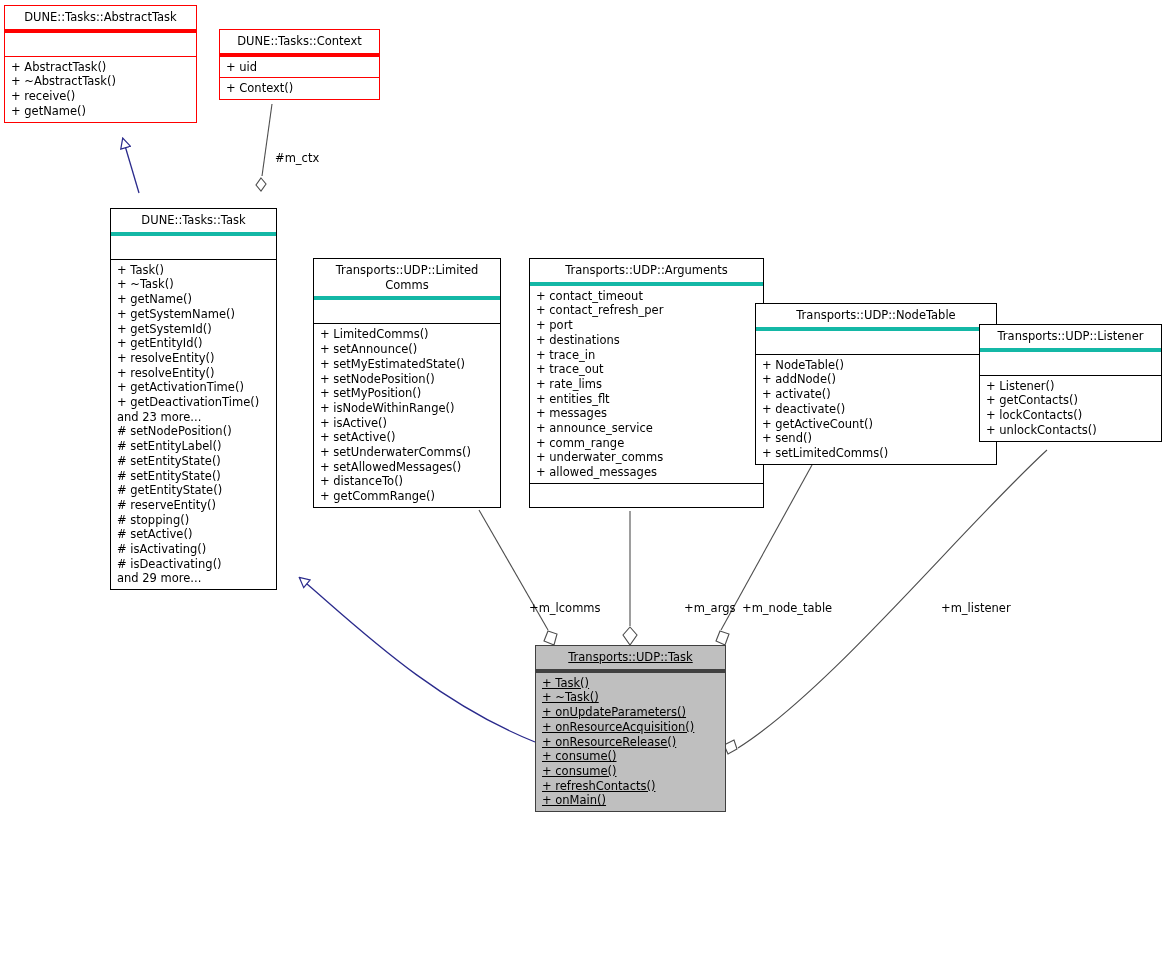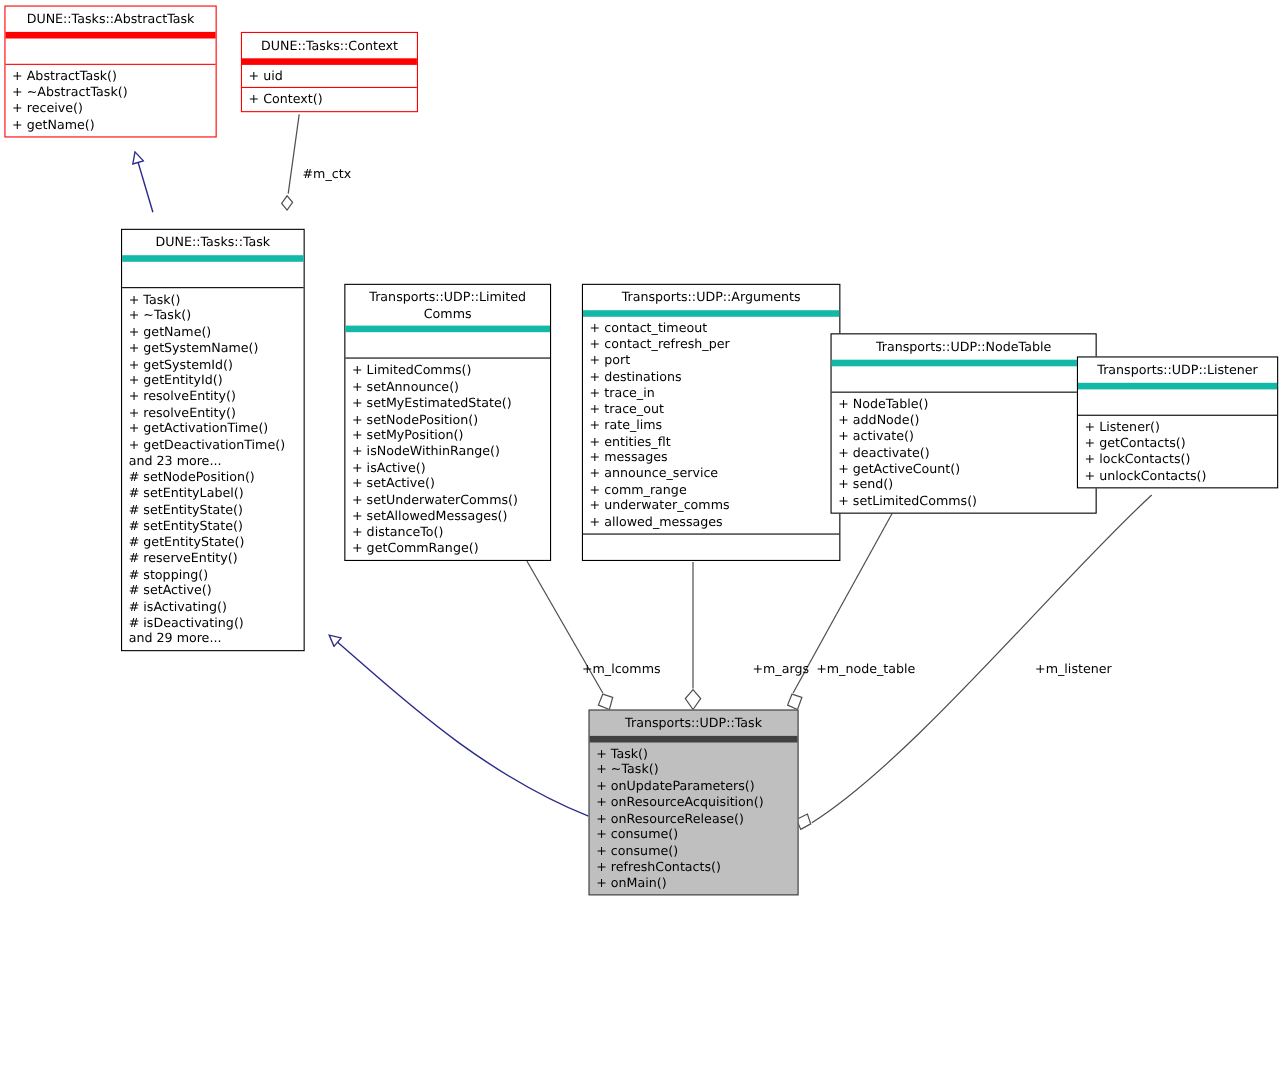--- a/index.html
+++ b/index.html
@@ -38,21 +38,21 @@
   .uml-box.red {
     border-color: #ff0000;
   }
   .uml-box.filled {
     background: #bfbfbf;
     border-color: #404040;
   }
   .uml-title {
     text-align: center;
     padding: 4px 5px 4px 5px;
-    border-bottom: 6px solid #14b8a6;
+    border-bottom: 4px solid #14b8a6;
     white-space: pre-line;
   }
   .red > .uml-title {
     border-bottom-color: #ff0000;
   }
   .filled > .uml-title {
     border-bottom-color: #404040;
   }
   .uml-attrs, .uml-ops {
     padding: 3px 5px 3px 6px;
@@ -222,21 +222,21 @@
     <div class="uml-title">Transports::UDP::Listener</div>
     <div class="uml-attrs empty"></div>
     <div class="uml-ops">
         <div class="uml-row">+ Listener()</div>
         <div class="uml-row">+ getContacts()</div>
         <div class="uml-row">+ lockContacts()</div>
         <div class="uml-row">+ unlockContacts()</div>
       </div>
   </div>
 
-  <div class="uml-box filled" style="left:535px; top:645px; width:191px;">
+  <div class="uml-box filled" style="left:535px; top:645px; width:191px;text-decoration:underline;">
     <div class="uml-title">Transports::UDP::Task</div>
     <div class="uml-ops">
         <div class="uml-row">+ Task()</div>
         <div class="uml-row">+ ~Task()</div>
         <div class="uml-row">+ onUpdateParameters()</div>
         <div class="uml-row">+ onResourceAcquisition()</div>
         <div class="uml-row">+ onResourceRelease()</div>
         <div class="uml-row">+ consume()</div>
         <div class="uml-row">+ consume()</div>
         <div class="uml-row">+ refreshContacts()</div>

